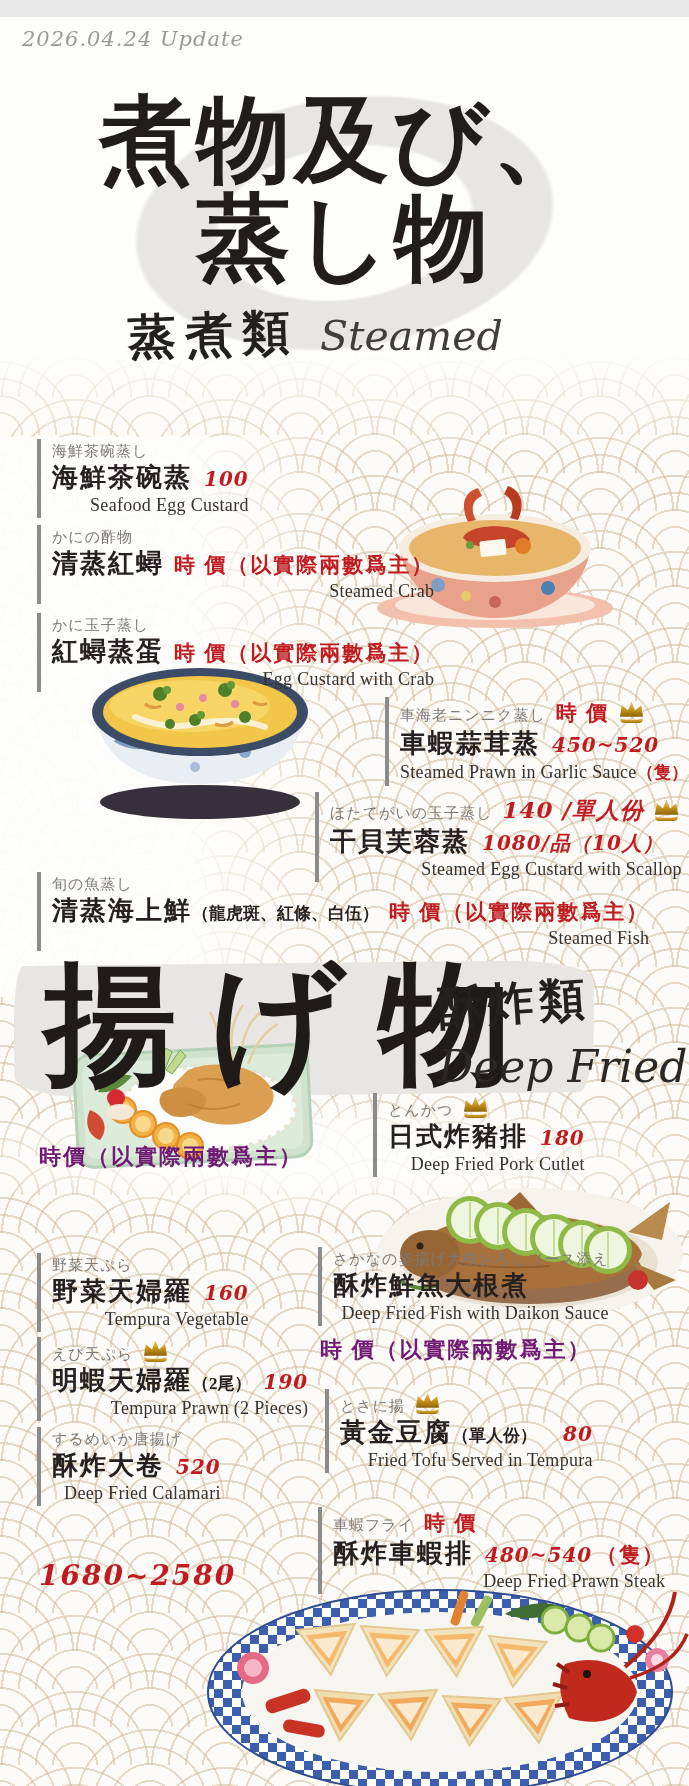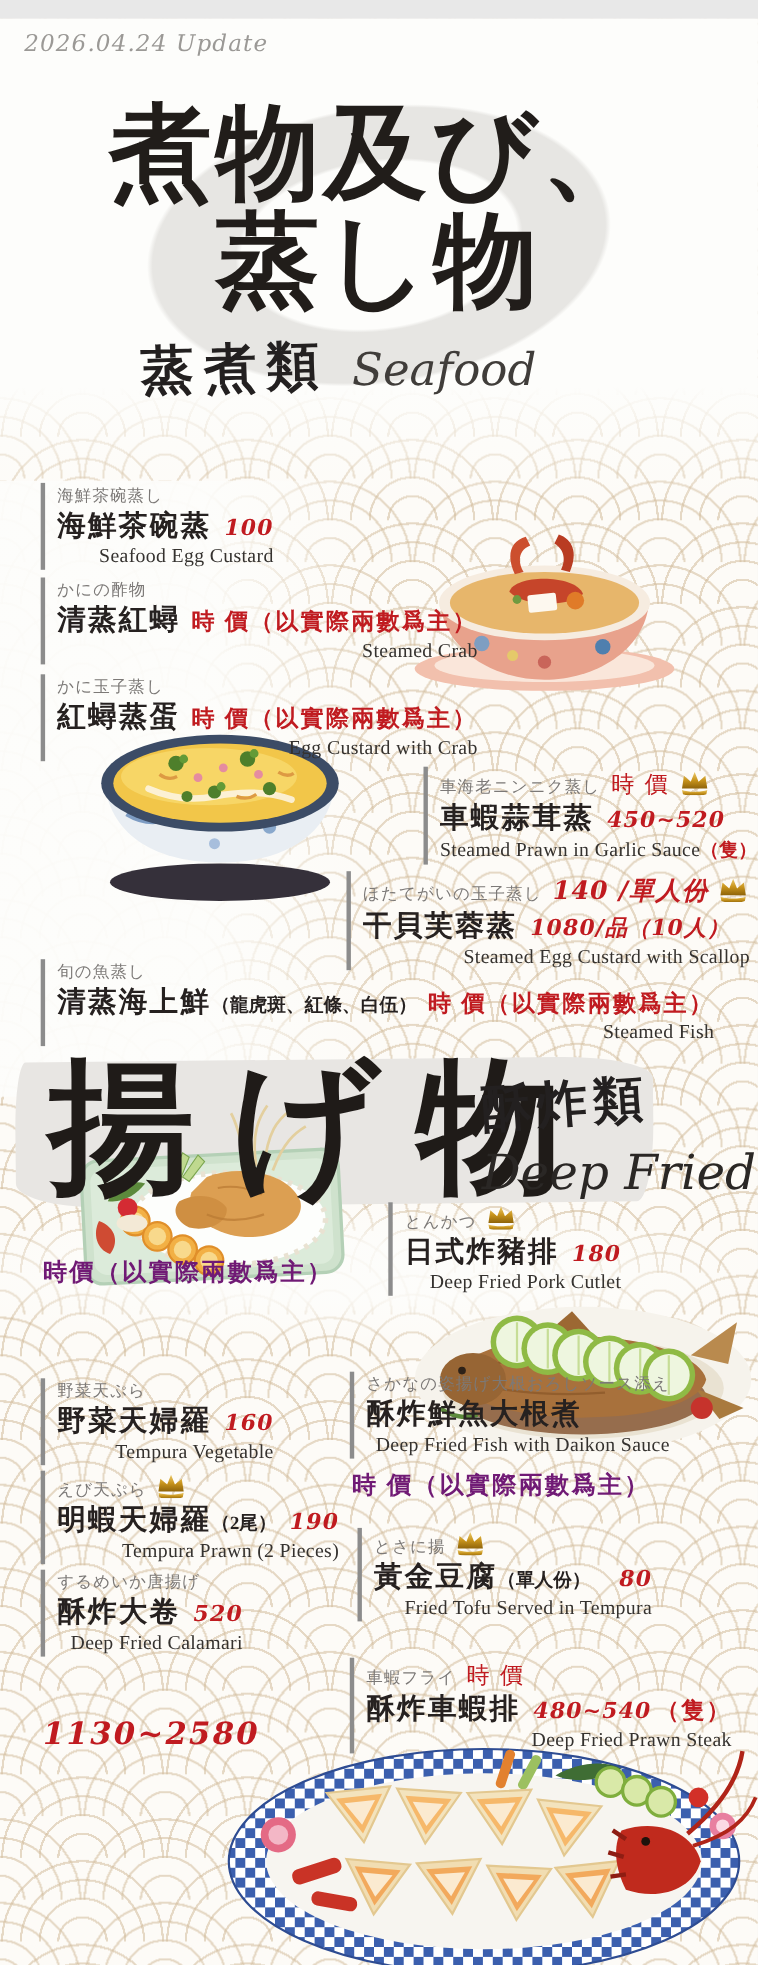--- a/index.html
+++ b/index.html
@@ -46,21 +46,21 @@
   .mi{position:absolute;z-index:5;}
   .hd{border-left:4px solid #8c8c8c;padding:2px 0 2px 11px;}
   .jp-line{font-size:15px;color:#7c7977;letter-spacing:1px;line-height:1.35;white-space:nowrap;}
   .zh-line{margin-top:2px;line-height:1.15;white-space:nowrap;}
   .zh{font-size:26px;font-weight:700;color:#262120;letter-spacing:2px;}
   .zh-sm{font-size:17px;font-weight:700;color:#262120;}
   .en-line{font-size:18px;color:#35322f;margin-top:2px;letter-spacing:.3px;white-space:nowrap;text-align:right;}
   .p-num{font-family:"DejaVu Serif",serif;font-style:italic;font-weight:700;font-size:20px;
     color:#c01b20;margin-left:12px;letter-spacing:1px;}
   .p-cjk{font-size:21px;font-weight:700;color:#c01b20;margin-left:10px;letter-spacing:2px;}
-  .jp-red{font-size:21px;font-weight:400;color:#c01b20;margin-left:10px;letter-spacing:2px;}
+  .jp-red{font-size:21px;font-weight:700;color:#c01b20;margin-left:10px;letter-spacing:2px;}
   .jp-red-num{font-family:"DejaVu Serif",serif;font-style:italic;font-weight:700;font-size:23px;
     color:#c01b20;margin-left:10px;}
   .en-red{color:#c01b20;font-weight:700;font-size:17px;}
   .below-cjk{margin:9px 0 0 2px;font-size:22px;font-weight:700;color:#701a75;letter-spacing:2px;white-space:nowrap;}
   .below-num{margin:8px 0 0 2px;font-family:"DejaVu Serif",serif;font-style:italic;font-weight:700;
     font-size:28px;color:#c01b20;letter-spacing:2px;}
   .crown{width:31px;height:23px;vertical-align:-3px;margin-left:7px;}
   .photo{position:absolute;z-index:2;}
 </style>
 </head>
@@ -85,21 +85,21 @@
   <div class="fade-top"></div>
   <div class="fade-left"></div>
   <div class="fade-mid"></div>
 
   <div class="update-note">2026.04.24 Update</div>
 
   <div class="enso"></div>
   <div class="t-main l1">煮物及び、</div>
   <div class="t-main l2">蒸し物</div>
   <div class="cat-zh">蒸煮類</div>
-  <div class="cat-en">Seafood</div>
+  <div class="cat-en">Steamed</div>
 
   <svg class="photo" style="left:368px;top:443px" width="255" height="170" viewBox="0 0 255 170">
     <ellipse cx="127" cy="148" rx="118" ry="20" fill="#f2c0ad"></ellipse>
     <ellipse cx="127" cy="145" rx="100" ry="15" fill="#fae6da"></ellipse>
     <path d="M32 88 C36 132 82 158 127 158 C172 158 218 132 222 88 Z" fill="#e8a28c"></path>
     <circle cx="70" cy="125" r="7" fill="#7e9ec2"></circle>
       <circle cx="180" cy="128" r="7" fill="#4f7fae"></circle>
     <circle cx="127" cy="142" r="6" fill="#c9655a"></circle>
       <circle cx="98" cy="136" r="5" fill="#e5c96a"></circle>
     <ellipse cx="127" cy="88" rx="96" ry="34" fill="#f6ece0"></ellipse>
@@ -347,21 +347,21 @@
       <div class="zh-line"><span class="zh">清蒸海上鮮</span><span class="zh-sm">（龍虎斑、紅條、白伍）</span><span class="p-cjk">時 價（以實際兩數爲主）</span></div>
       <div class="en-line">Steamed Fish</div>
     </div>
   </div>
 
   <div class="stroke2"></div>
   <div class="t2">揚げ物</div>
   <div class="cat2-zh">酥炸類</div>
   <div class="cat2-en">Deep Fried</div>
 
-  <div class="mi" style="left:353px;top:1076px">
+  <div class="mi" style="left:373px;top:1076px">
     <div class="hd">
       <div class="jp-line"><span>とんかつ</span><svg class="crown">
             <use href="#crown-sym"></use>
           </svg></div>
       <div class="zh-line"><span class="zh">日式炸豬排</span><span class="p-num">180</span></div>
       <div class="en-line">Deep Fried Pork Cutlet</div>
     </div>
   </div>
 
   <div class="mi" style="left:37px;top:1116px">
@@ -415,16 +415,16 @@
 
   <div class="mi" style="left:318px;top:1490px">
     <div class="hd">
       <div class="jp-line"><span>車蝦フライ</span><span class="jp-red">時 價</span></div>
       <div class="zh-line"><span class="zh">酥炸車蝦排</span><span class="p-num">480~540</span><span class="p-cjk" style="margin-left:4px">（隻）</span></div>
       <div class="en-line">Deep Fried Prawn Steak</div>
     </div>
   </div>
 
   <div class="mi" style="left:37px;top:1534px">
-    <div class="below-num">1130~2580</div>
+    <div class="below-num">1680~2580</div>
   </div>
 
 </div>
 
 </body></html>

